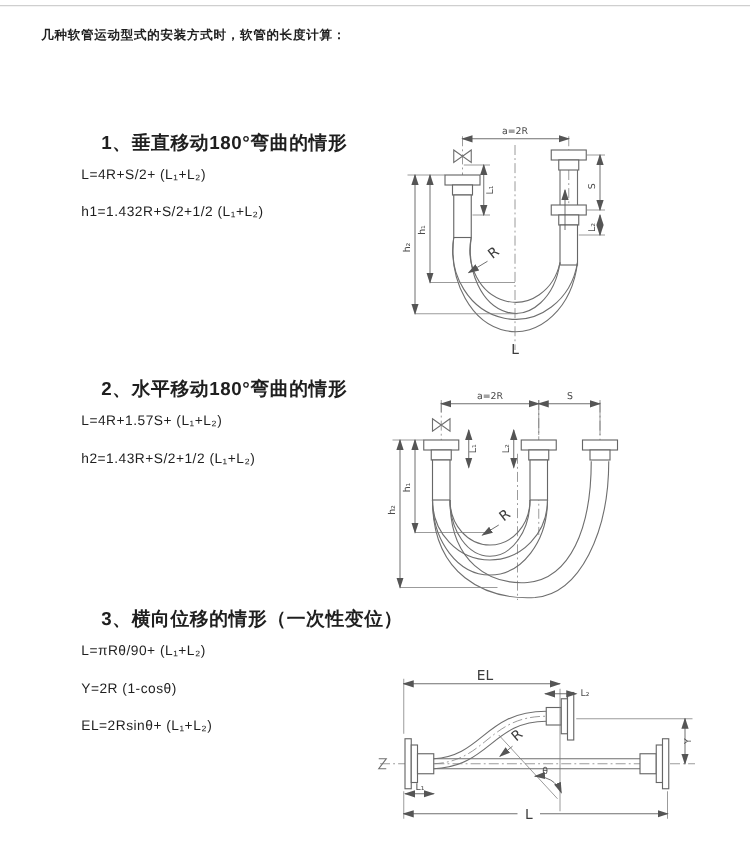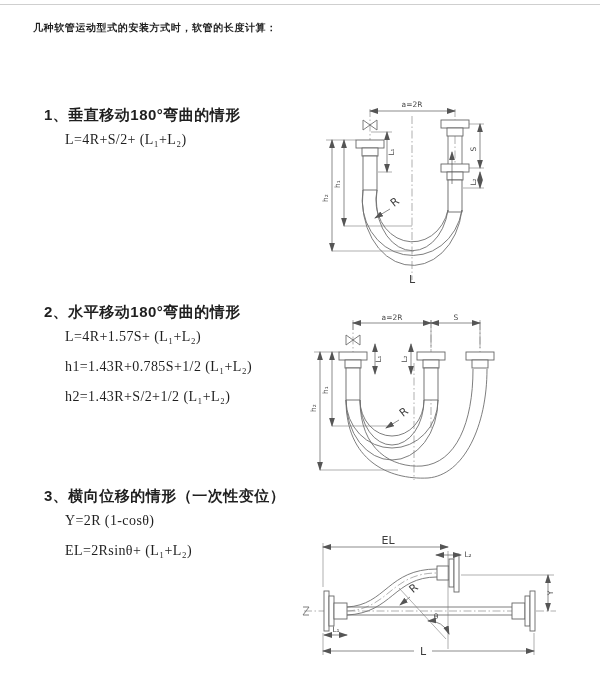--- a/index.html
+++ b/index.html
@@ -8,22 +8,22 @@
     background:#ffffff;
     font-family:"Liberation Sans","DejaVu Sans",sans-serif;
     color:#1f1f1f;
   }
   .topline{position:absolute;left:0;top:4px;width:600px;height:1px;background:#cfcfcf;}
   .title{
     position:absolute;left:33px;top:21px;font-size:10px;font-weight:bold;
     letter-spacing:0.6px;white-space:nowrap;
   }
   .sec{position:absolute;left:44px;width:280px;}
-  .sec .h{font-size:15px;font-weight:bold;letter-spacing:0.5px;line-height:20px;white-space:nowrap;}
-  .sec .f{font-size:14px;line-height:30px;padding-left:21px;letter-spacing:0.4px;white-space:nowrap;font-family:Liberation Serif, serif;}
+  .sec .h{font-size:15px;font-weight:bold;letter-spacing:0.5px;line-height:20px;white-space:nowrap;margin-left:37px;}
+  .sec .f{font-size:11px;line-height:30px;padding-left:21px;letter-spacing:0.4px;white-space:nowrap;}
   .sec .f:first-of-type{margin-top:3px;}
   .dg{position:absolute;margin-top:28px;}
   svg{display:block;}
   svg text{font-family:"DejaVu Sans","Liberation Sans",sans-serif;fill:#4a4a4a;}
   .ln{stroke:#6f6f6f;stroke-width:0.9;fill:none;}
   .fit{stroke:#666;stroke-width:0.9;fill:#ffffff;}
   .dim{stroke:#5a5a5a;stroke-width:0.7;fill:none;}
   .ext{stroke:#7a7a7a;stroke-width:0.6;fill:none;}
   .cl{stroke:#7a7a7a;stroke-width:0.6;fill:none;stroke-dasharray:8 2.5 1.5 2.5;}
   .lab{font-size:7.5px;}
@@ -32,31 +32,32 @@
 </head>
 <body>
 
 <div class="topline"></div>
 
 <div class="title">几种软管运动型式的安装方式时，软管的长度计算：</div>
 
 <section class="sec" style="top:105px">
   <div class="h">1、垂直移动180°弯曲的情形</div>
   <div class="f">L=4R+S/2+ (L₁+L₂)</div>
+  <div class="f">h1=1.432R+S/2+1/2 (L₁+L₂)</div>
 </section>
 
 <section class="sec" style="top:302px">
   <div class="h">2、水平移动180°弯曲的情形</div>
   <div class="f">L=4R+1.57S+ (L₁+L₂)</div>
-  <div class="f">h1=1.43R+0.785S+1/2 (L₁+L₂)</div>
   <div class="f">h2=1.43R+S/2+1/2 (L₁+L₂)</div>
 </section>
 
 <section class="sec" style="top:486px;width:300px">
   <div class="h">3、横向位移的情形（一次性变位）</div>
+  <div class="f">L=πRθ/90+ (L₁+L₂)</div>
   <div class="f">Y=2R (1-cosθ)</div>
   <div class="f">EL=2Rsinθ+ (L₁+L₂)</div>
 </section>
 
 <div class="dg" style="left:312px;top:66px">
 <svg width="280" height="196" viewBox="0 0 280 196">
   <defs>
     <pattern id="hp1" width="3" height="3" patternUnits="userSpaceOnUse">
       <path d="M0,3 L3,0 M0,0 L3,3" stroke="#8a8a8a" stroke-width="0.35"></path>
     </pattern>

